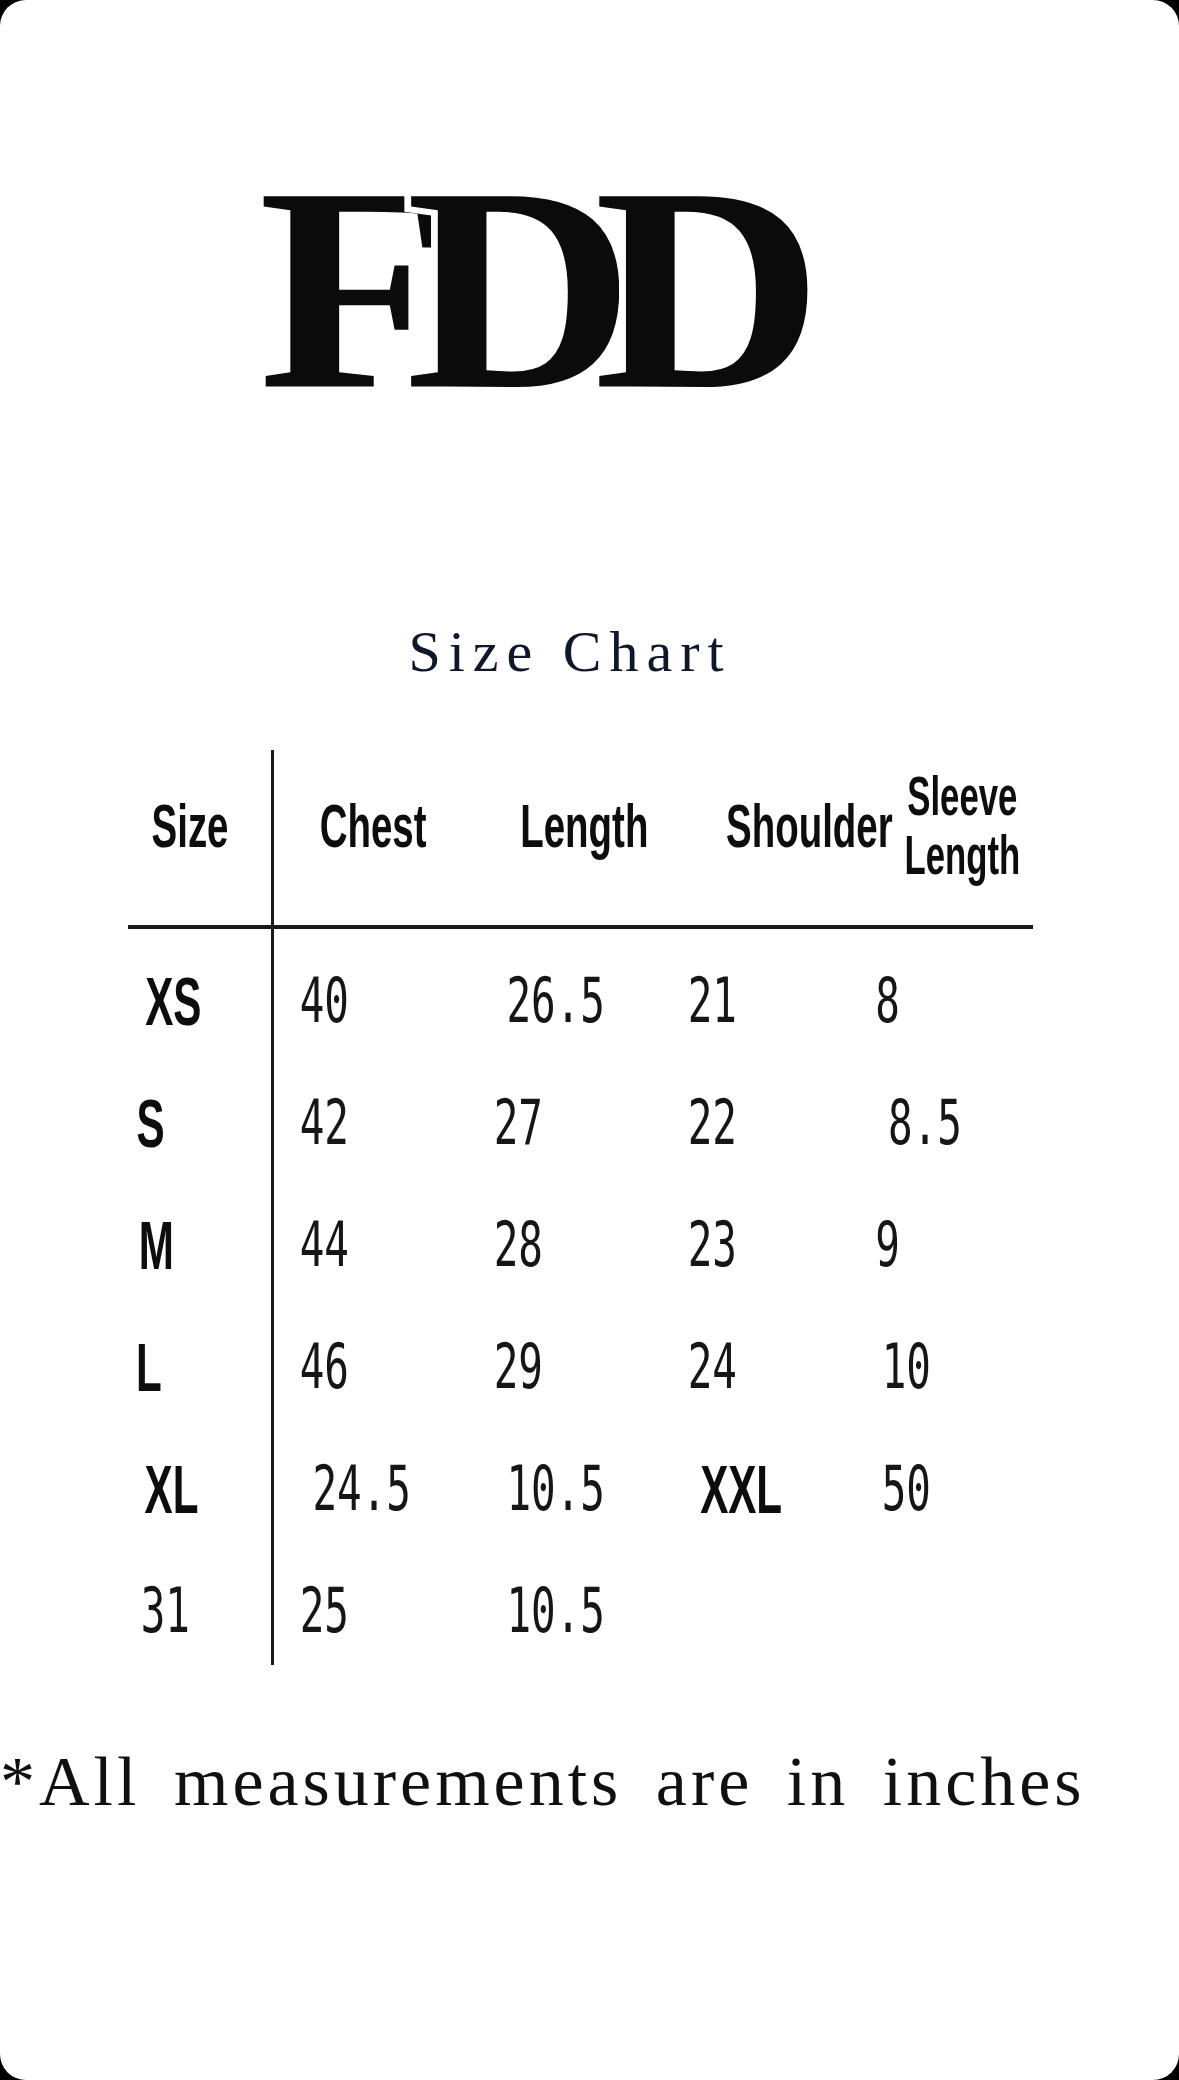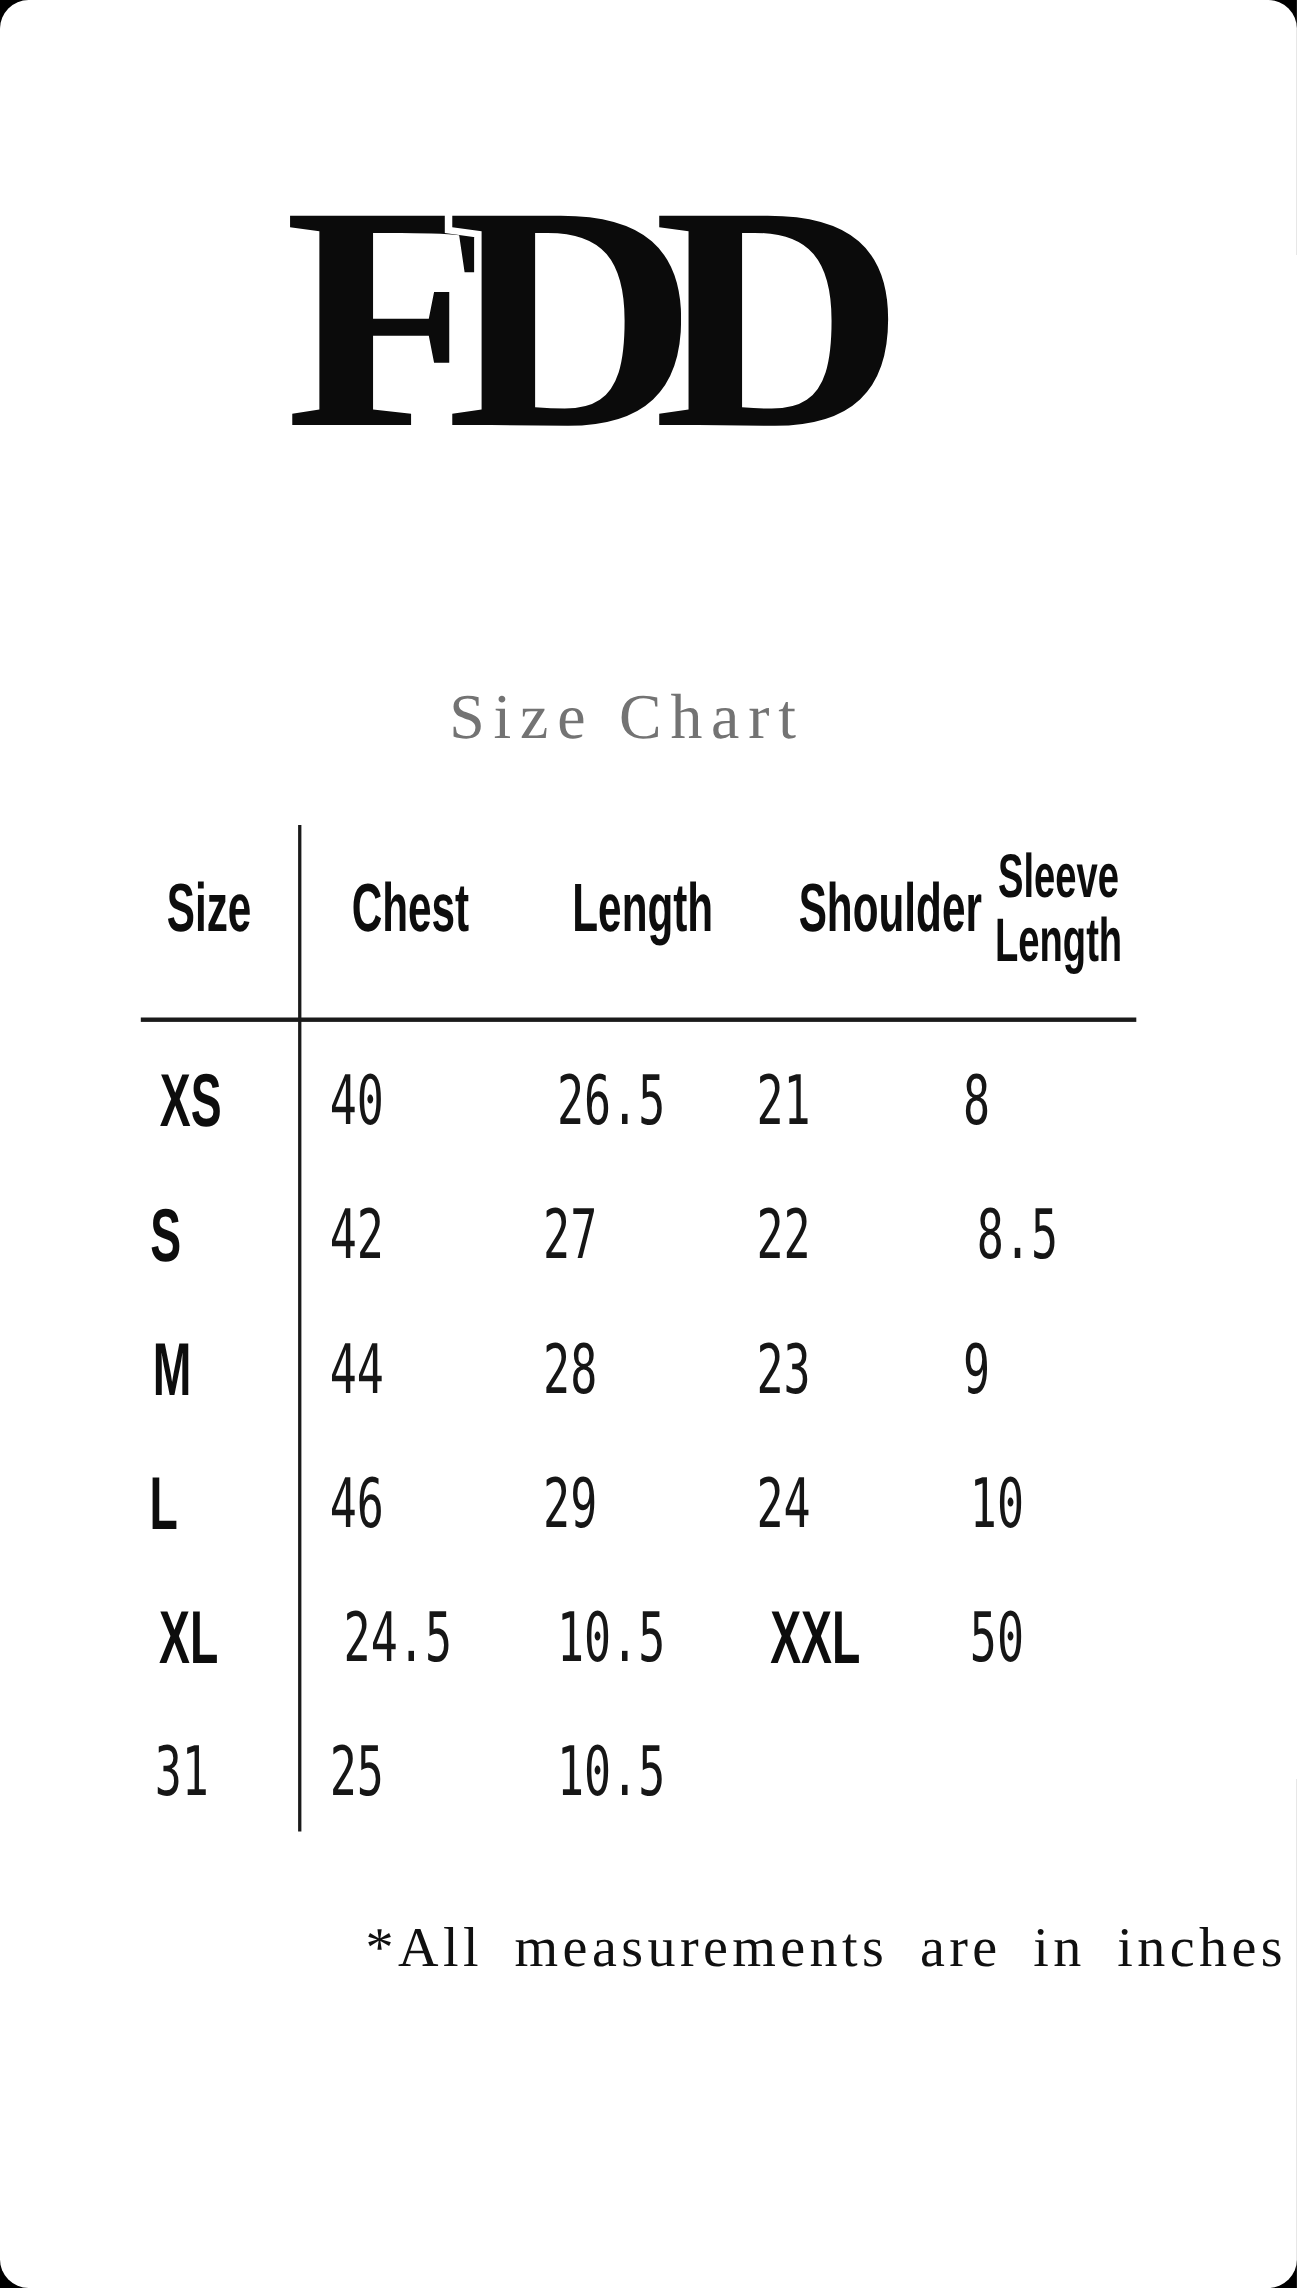--- a/index.html
+++ b/index.html
@@ -21,21 +21,21 @@
     position:absolute;left:256px;top:183px;
     width:578px;height:218px;
   }
   
   .title{
     position:absolute;left:0;top:618px;width:1140px;
     text-align:center;
     font-family:"Liberation Serif", serif;
     font-size:58px;font-weight:400;
     letter-spacing:8px;
-    color:#737373;
+    color:#0f172a;
   }
   
   .size-table{
     position:absolute;left:128px;top:750px;width:905px;
     display:grid;
     grid-template-columns:159px 194px 194px 194px 164px;
     grid-template-rows:190px repeat(6,122px);
     color:#101010;
   }
   .cell{
@@ -70,23 +70,23 @@
     position:absolute;left:271px;top:750px;
     width:3px;height:915px;background:#1a1a1a;
   }
   .hrule{
     position:absolute;left:128px;top:925px;
     width:905px;height:4px;background:#1a1a1a;
   }
   
   .footnote{
     position:absolute;left:0;top:1742px;width:1170px;
-    text-align:right;
+    text-align:left;
     font-family:"Liberation Serif", serif;
-    font-size:51px;font-weight:400;
+    font-size:70px;font-weight:400;
     letter-spacing:4px;word-spacing:12px;
     color:#101010;
   }
 </style>
 </head>
 <body>
 
 <div class="card">
 
   <svg class="logo" viewBox="0 0 510 210" preserveAspectRatio="none">

